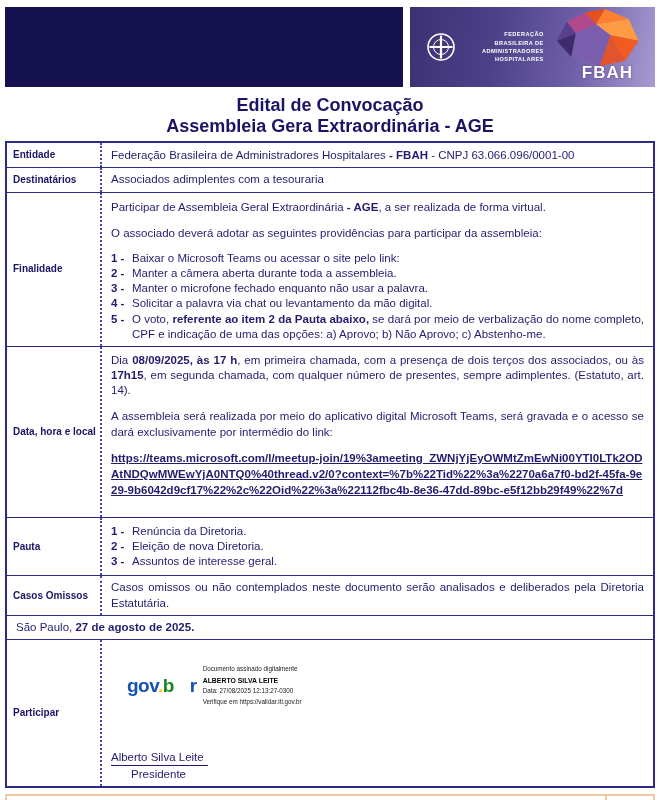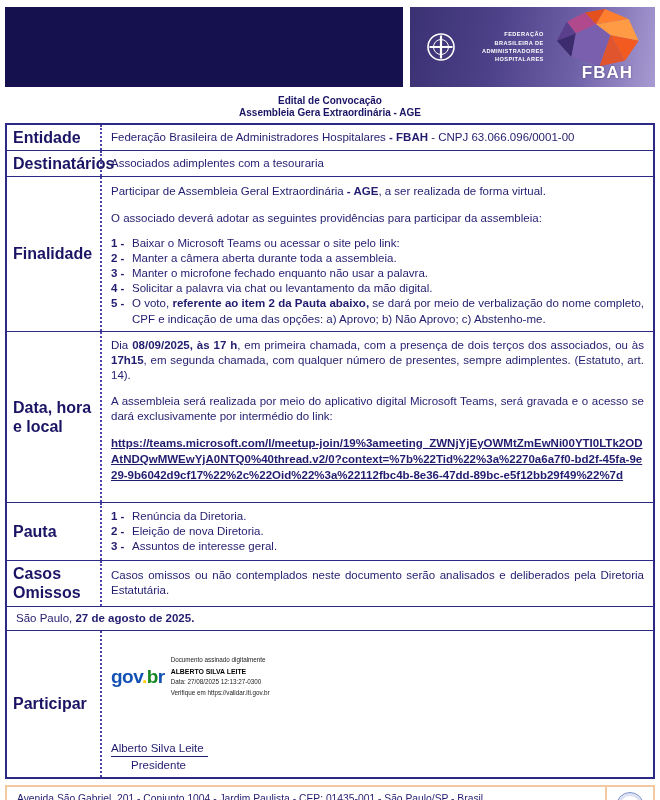--- a/index.html
+++ b/index.html
@@ -13,28 +13,28 @@
     background:linear-gradient(100deg,#3a3172 0%,#4d4189 35%,#6f61a8 68%,#a89bd2 100%);
     padding-left:16px;}
   .emblem{width:30px;height:30px;flex:none;}
   .org-lines{margin-left:26px;text-align:right;color:#fff;font-size:5.6px;font-weight:bold;
     letter-spacing:.45px;line-height:1.5;}
   .gem{position:absolute;right:6px;top:1px;width:108px;height:60px;}
   .gem-label{position:absolute;right:22px;bottom:4px;color:#fff;font-weight:bold;font-size:17px;
     letter-spacing:1px;text-shadow:0 0 2px rgba(40,20,80,.55);}
 
   
-  .title{margin-top:8px;text-align:center;color:#1b1464;font-weight:bold;font-size:10px;line-height:1.15;}
+  .title{margin-top:8px;text-align:center;color:#1b1464;font-weight:bold;font-size:18px;line-height:1.15;}
 
   
   .doc-table{margin-top:5px;border:2px solid #2d2a85;}
   .row{display:flex;border-top:1px solid #2d2a85;}
   .row:first-child{border-top:none;}
   .label-cell{width:95px;flex:none;box-sizing:border-box;border-right:2px dotted #4a44a8;
-    padding:3px 4px 3px 6px;font-weight:bold;font-size:16px;color:#1b1464;
+    padding:3px 4px 3px 6px;font-weight:bold;font-size:10px;color:#1b1464;
     display:flex;align-items:center;line-height:1.2;}
   .content-cell{flex:1;box-sizing:border-box;padding:4px 9px;font-size:11.5px;line-height:1.32;}
   .b{font-weight:bold;}
   .justify{text-align:justify;}
 
   .h-ent{min-height:24px;} .h-dest{min-height:23px;} .h-proc{min-height:23px;}
   .h-fin{min-height:142px;} .h-dh{min-height:170px;} .h-pauta{min-height:55px;}
   .h-casos{min-height:38px;} .h-dl{min-height:23px;} .h-ass{min-height:130px;}
 
   .single{display:flex;align-items:center;}
@@ -48,21 +48,21 @@
   .dh-p2{margin:11px 0 10px 0;}
   .teams-link{font-weight:bold;text-decoration:underline;color:#221c6e;word-break:break-all;
     line-height:1.42;display:block;}
 
   .pauta-pad{padding-top:6px;padding-bottom:6px;}
 
   
   .ass-content{padding-top:24px;}
   .stamp{display:flex;align-items:center;gap:6px;margin-left:0px;}
   .govbr{font-weight:bold;font-size:19px;letter-spacing:-0.5px;line-height:1;}
-  .gv-blue{color:#1351b4;} .gv-yellow{color:#ffcd07;} .gv-green{color:#168821;}
+  .gv-blue{color:#1351b4;margin-left:16px;} .gv-yellow{color:#ffcd07;} .gv-green{color:#168821;}
   .stamp-lines{font-size:6.3px;color:#222;line-height:1.7;}
   .stamp-lines .signer{font-weight:bold;font-size:6.9px;color:#000;}
   .sig-name{margin-top:42px;display:inline-block;border-bottom:1px solid #221c6e;padding-right:4px;}
   .sig-role{margin-top:1px;margin-left:20px;}
 
   
   .footer{margin-top:6px;border:2px solid #f2c9a0;display:flex;height:41px;box-sizing:border-box;}
   .footer-text{flex:1;padding:4px 10px;font-size:10.3px;line-height:1.5;color:#221c6e;}
   .footer-divider{width:0;border-left:2px solid #f2c9a0;}
   .footer-seal{width:46px;display:flex;align-items:center;justify-content:center;}

